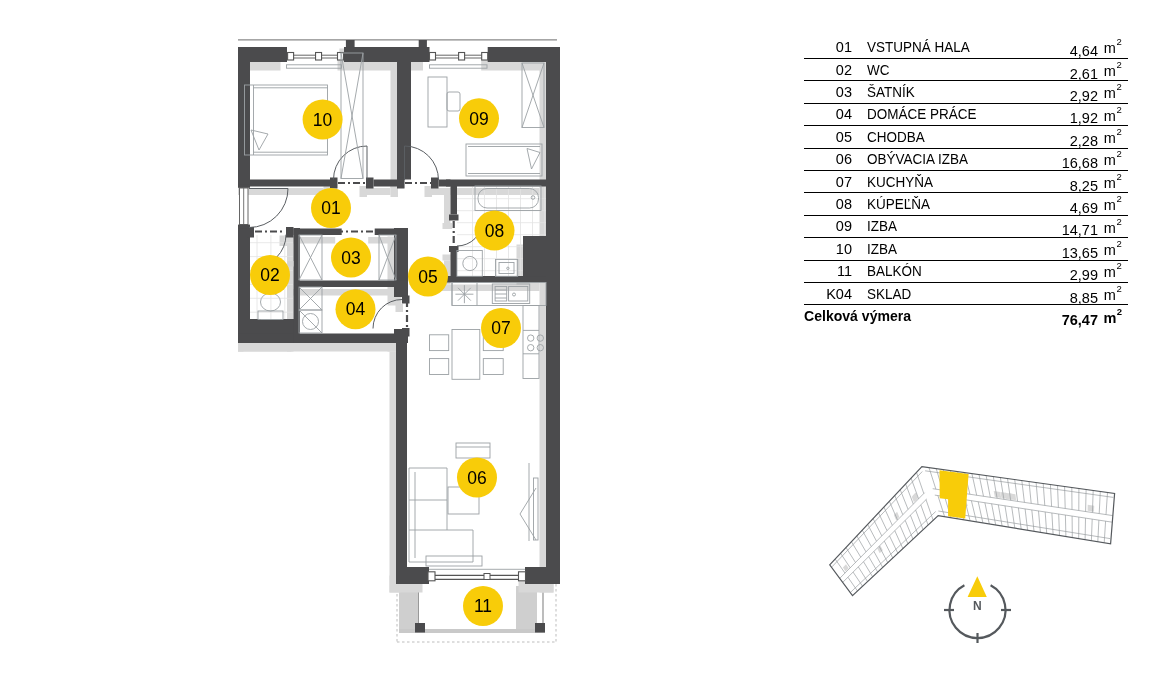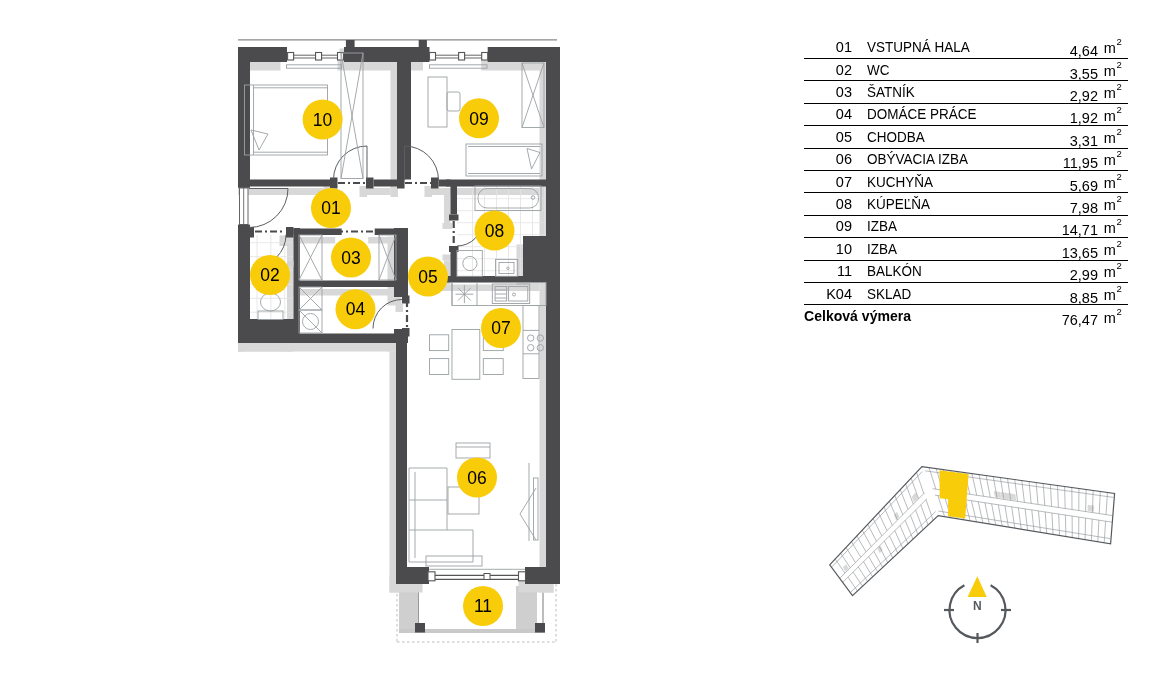--- a/index.html
+++ b/index.html
@@ -5,21 +5,21 @@
 .page{position:relative;width:1164px;height:678px;overflow:hidden;font-family:"Liberation Sans",sans-serif;}
 svg{position:absolute;left:0;top:0;}
 .tbl{position:absolute;left:804px;top:36.6px;width:324px;font-size:14.5px;color:#000;}
 .row{display:flex;align-items:center;height:22.4px;border-bottom:1px solid #000;box-sizing:border-box;padding-right:6px;}
 .row.last{border-bottom:none;font-weight:bold;}
 .c1{width:48px;text-align:right;white-space:pre;}
 .c2{margin-left:15px;white-space:nowrap;}
 .c2b{white-space:nowrap;}
 .c3{margin-left:auto;margin-top:8px;}
 .mm{width:19px;margin-left:5px;text-align:center;}
-.nb{font-weight:normal;}
+.nb{font-weight:bold;}
 .c2{transform:scaleX(0.93);transform-origin:left center;}
 .c2b{transform:scaleX(0.97);transform-origin:left center;}
 sup{font-size:9.5px;position:relative;top:-2px;left:0.5px;}
 </style></head>
 <body>
 <div class="page">
 <svg width="1164" height="678" viewBox="0 0 1164 678">
 <defs>
 <g id="W">
           <rect x="238" y="47" width="49" height="15"></rect>
@@ -373,57 +373,57 @@
 <div class="tbl">
 <div class="row">
         <span class="c1">01</span>
         <span class="c2">VSTUPNÁ HALA</span>
         <span class="c3">4,64</span>
         <span class="mm">m<sup>2</sup></span>
       </div>
 <div class="row">
         <span class="c1">02</span>
         <span class="c2">WC</span>
-        <span class="c3">3,55</span>
+        <span class="c3">2,61</span>
         <span class="mm">m<sup>2</sup></span>
       </div>
 <div class="row">
         <span class="c1">03</span>
         <span class="c2">ŠATNÍK</span>
         <span class="c3">2,92</span>
         <span class="mm">m<sup>2</sup></span>
       </div>
 <div class="row">
         <span class="c1">04</span>
         <span class="c2">DOMÁCE PRÁCE</span>
         <span class="c3">1,92</span>
         <span class="mm">m<sup>2</sup></span>
       </div>
 <div class="row">
         <span class="c1">05</span>
         <span class="c2">CHODBA</span>
-        <span class="c3">3,31</span>
+        <span class="c3">2,28</span>
         <span class="mm">m<sup>2</sup></span>
       </div>
 <div class="row">
         <span class="c1">06</span>
         <span class="c2">OBÝVACIA IZBA</span>
-        <span class="c3">11,95</span>
+        <span class="c3">16,68</span>
         <span class="mm">m<sup>2</sup></span>
       </div>
 <div class="row">
         <span class="c1">07</span>
         <span class="c2">KUCHYŇA</span>
-        <span class="c3">5,69</span>
+        <span class="c3">8,25</span>
         <span class="mm">m<sup>2</sup></span>
       </div>
 <div class="row">
         <span class="c1">08</span>
         <span class="c2">KÚPEĽŇA</span>
-        <span class="c3">7,98</span>
+        <span class="c3">4,69</span>
         <span class="mm">m<sup>2</sup></span>
       </div>
 <div class="row">
         <span class="c1">09</span>
         <span class="c2">IZBA</span>
         <span class="c3">14,71</span>
         <span class="mm">m<sup>2</sup></span>
       </div>
 <div class="row">
         <span class="c1">10</span>

